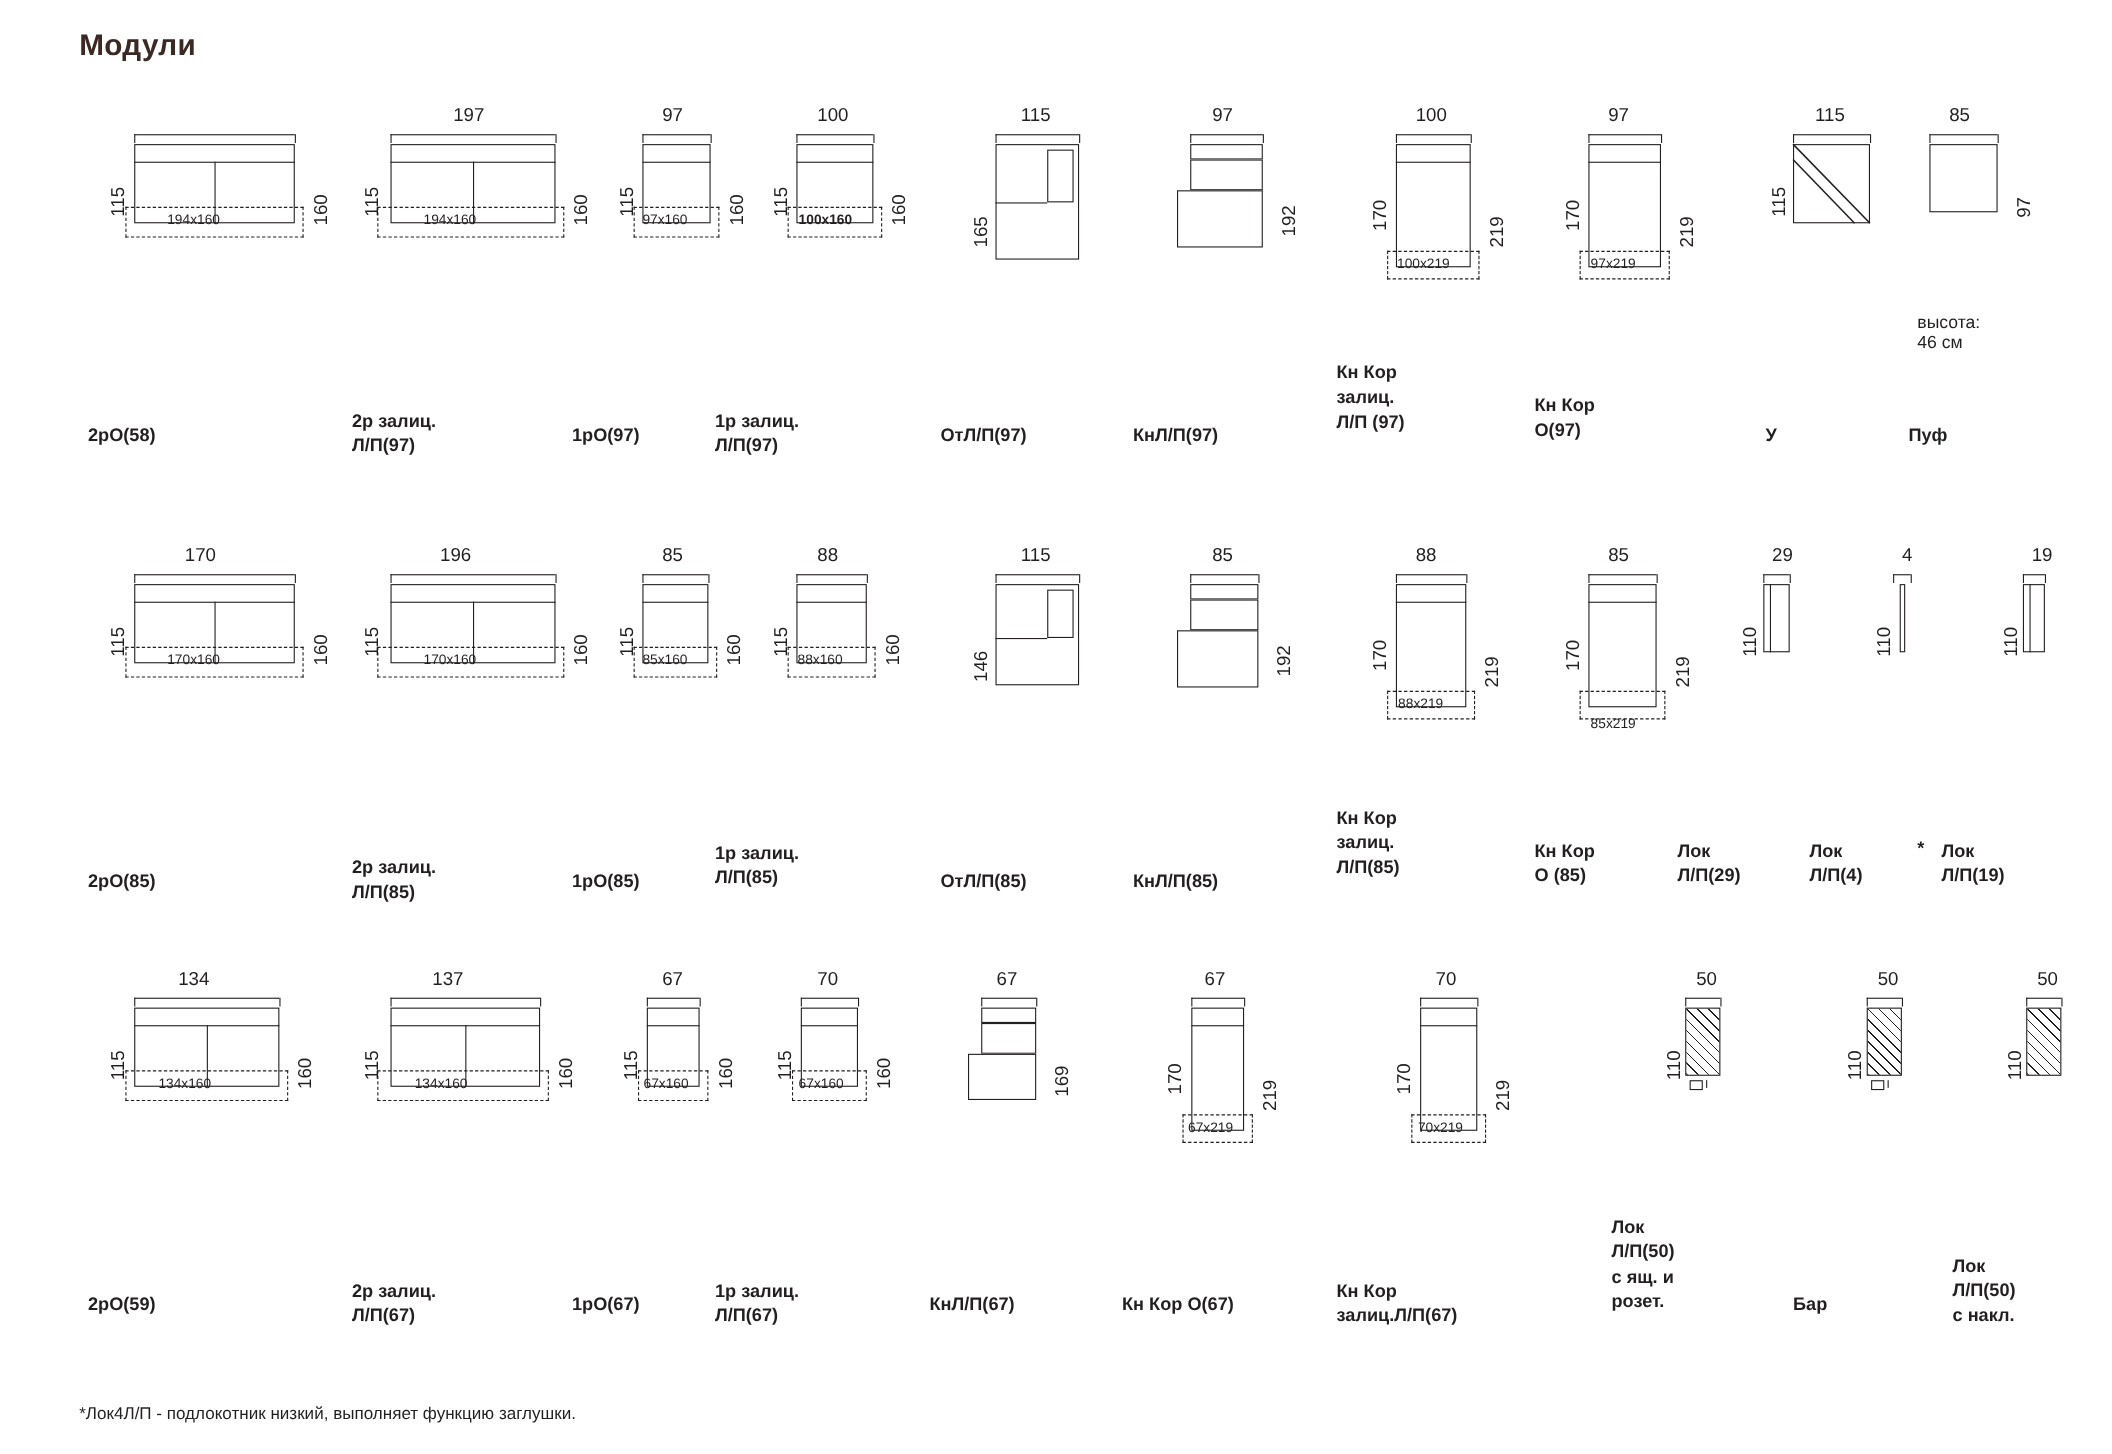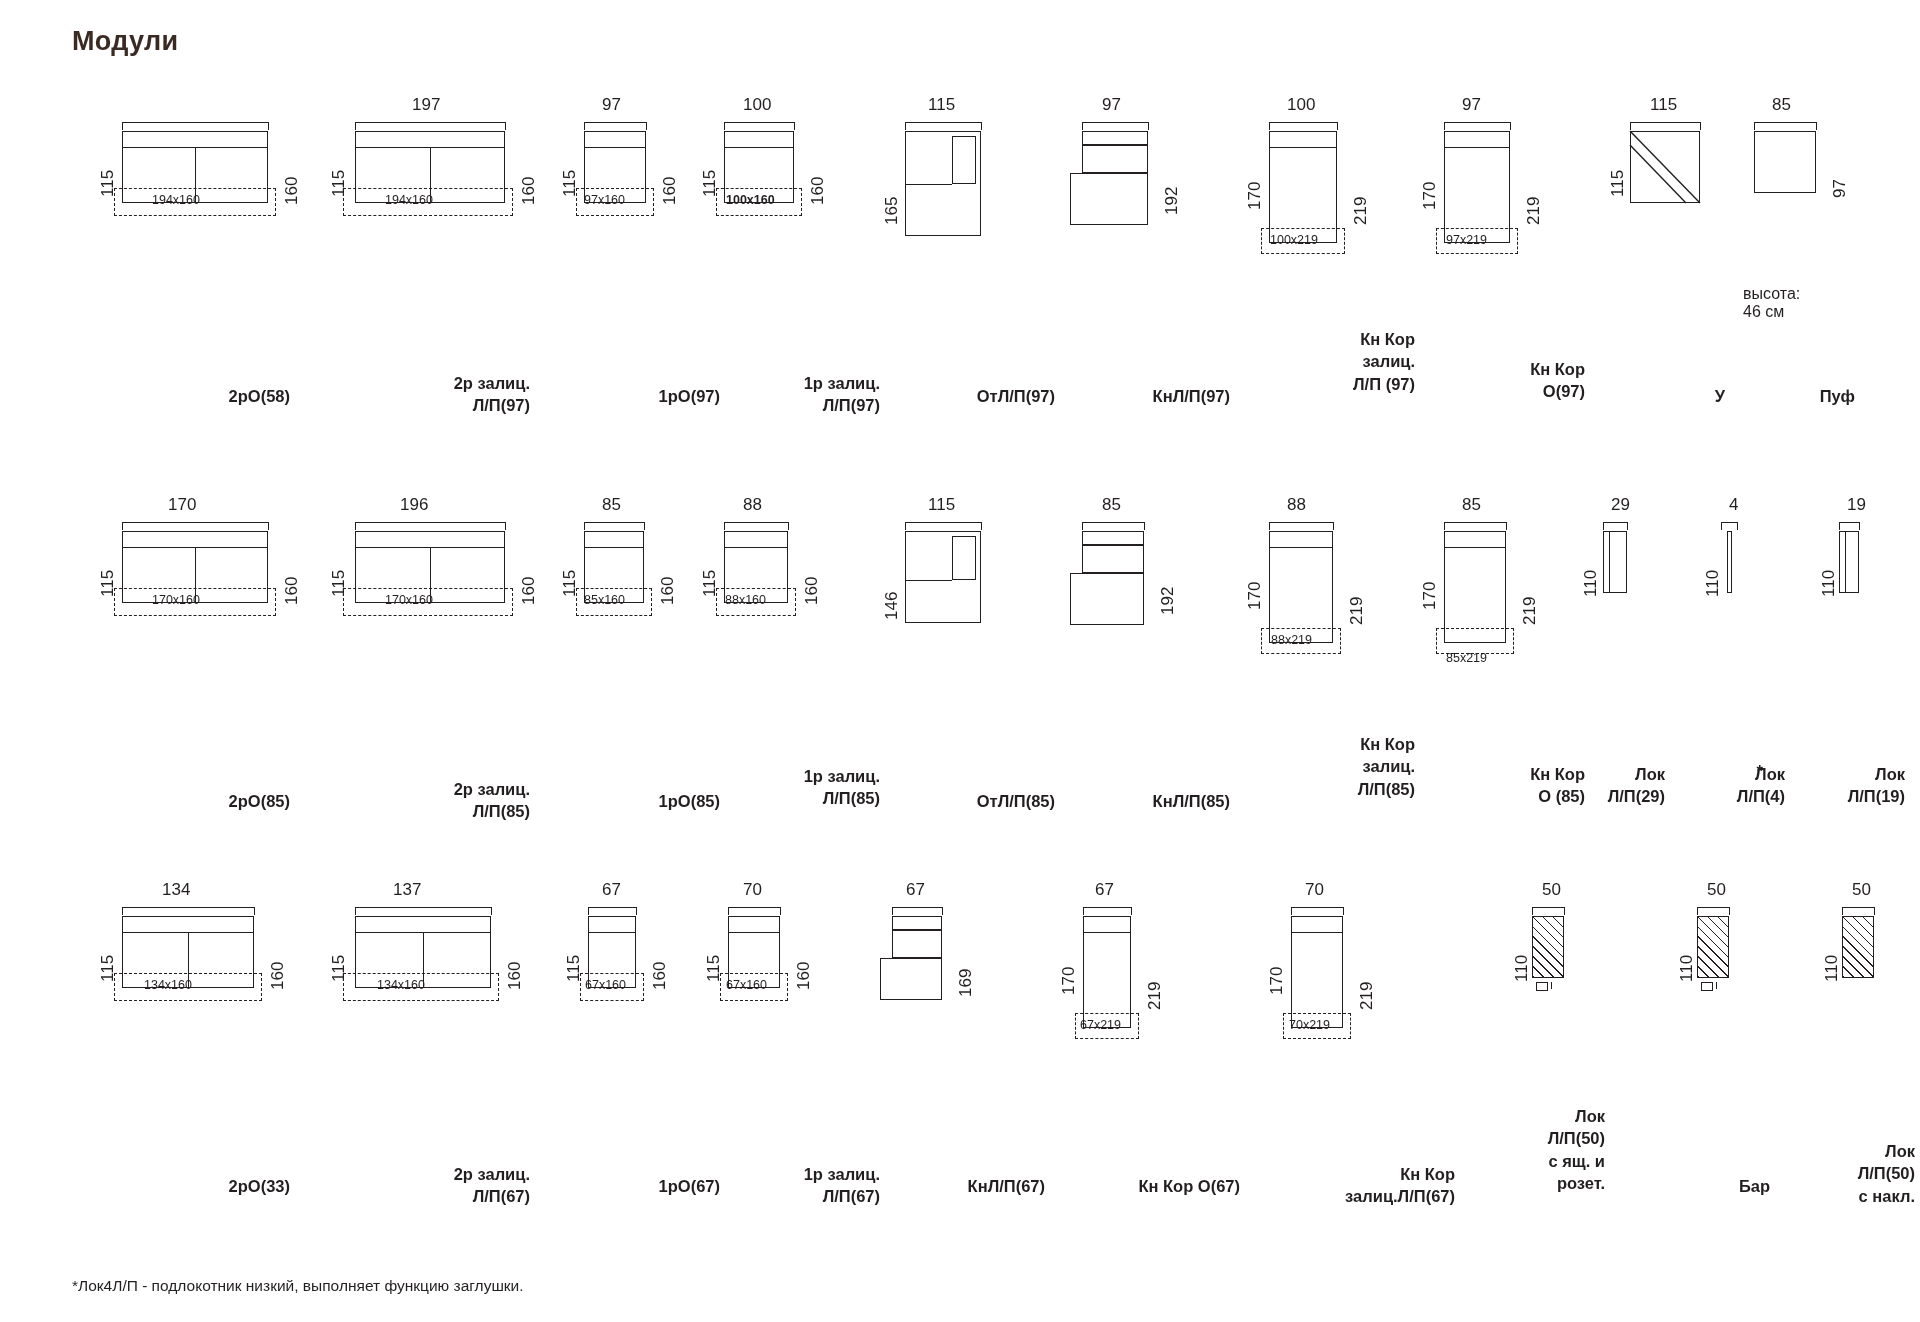--- a/index.html
+++ b/index.html
@@ -33,21 +33,21 @@
     color:#231f20;
     white-space:nowrap;
   }
   .dim.small{ font-size:12.5px; }
   .dim.vert{
     transform-origin:0 0;
     transform:rotate(-90deg);
   }
   .caption{
     position:absolute;
-    text-align:right;
+    text-align:left;
     font-size:16.5px;
     font-weight:bold;
     line-height:1.35;
     color:#231f20;
     white-space:pre-line;
   }
   .note{
     position:absolute;
     font-size:16px;
     color:#231f20;
@@ -374,21 +374,21 @@
   <div class="tick" style="left:22px;top:22px;height:8px;"></div>
   <div class="tick" style="left:154px;top:22px;height:8px;"></div>
   <div class="dim vert" style="left:-2px;top:97px;">115</div>
   <div class="dim vert" style="left:168px;top:105px;">160</div>
   <div class="box" style="left:22px;top:31px;width:132px;height:72px;"></div>
   <div class="hline" style="left:22px;top:47px;width:132px;"></div>
   <div class="vline" style="left:88px;top:47px;height:56px;"></div>
   <div class="dash" style="left:14px;top:88px;width:148px;height:28px;"></div>
   <div class="dim small" style="left:44px;top:93px;">134x160</div>
 </div>
-<div class="caption" style="left:80px;top:1175px;width:210px;">2рО(33)</div>
+<div class="caption" style="left:80px;top:1175px;width:210px;">2рО(59)</div>
 
 <div class="cell" style="left:325px;top:885px;width:200px;height:160px;">
   <div class="dim" style="left:68px;top:-5px;">137</div>
   <div class="tickh" style="left:30px;top:22px;width:136px;"></div>
   <div class="tick" style="left:30px;top:22px;height:8px;"></div>
   <div class="tick" style="left:166px;top:22px;height:8px;"></div>
   <div class="dim vert" style="left:4px;top:97px;">115</div>
   <div class="dim vert" style="left:180px;top:105px;">160</div>
   <div class="box" style="left:30px;top:31px;width:136px;height:72px;"></div>
   <div class="hline" style="left:30px;top:47px;width:136px;"></div>

